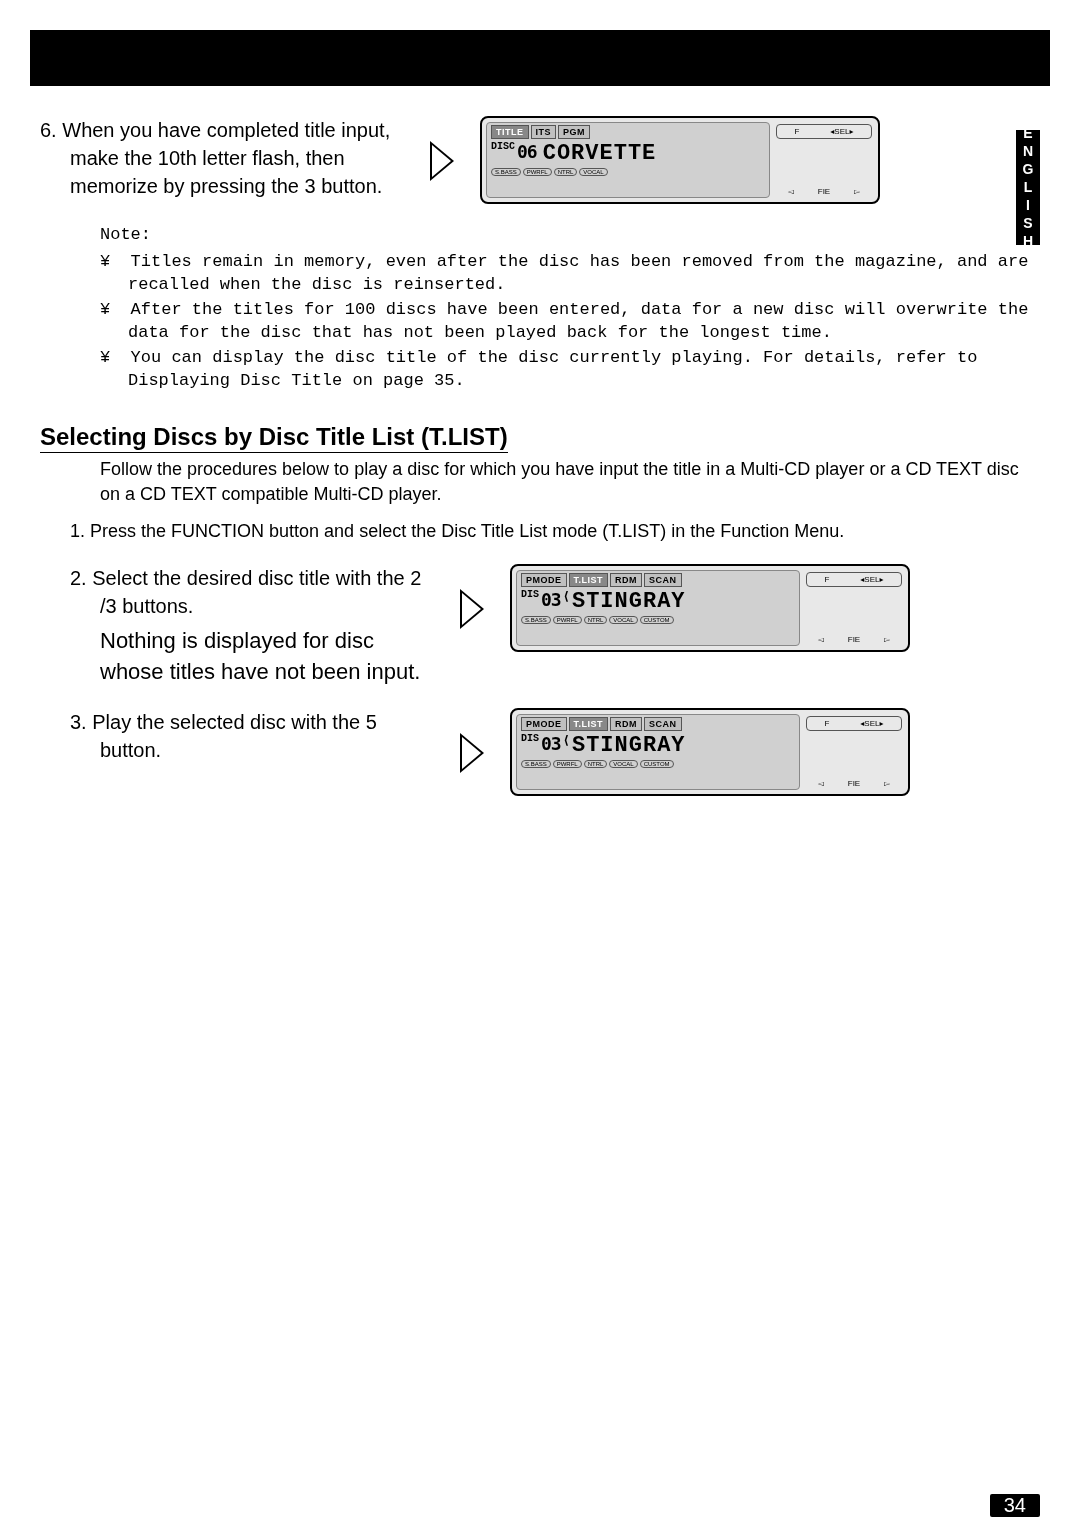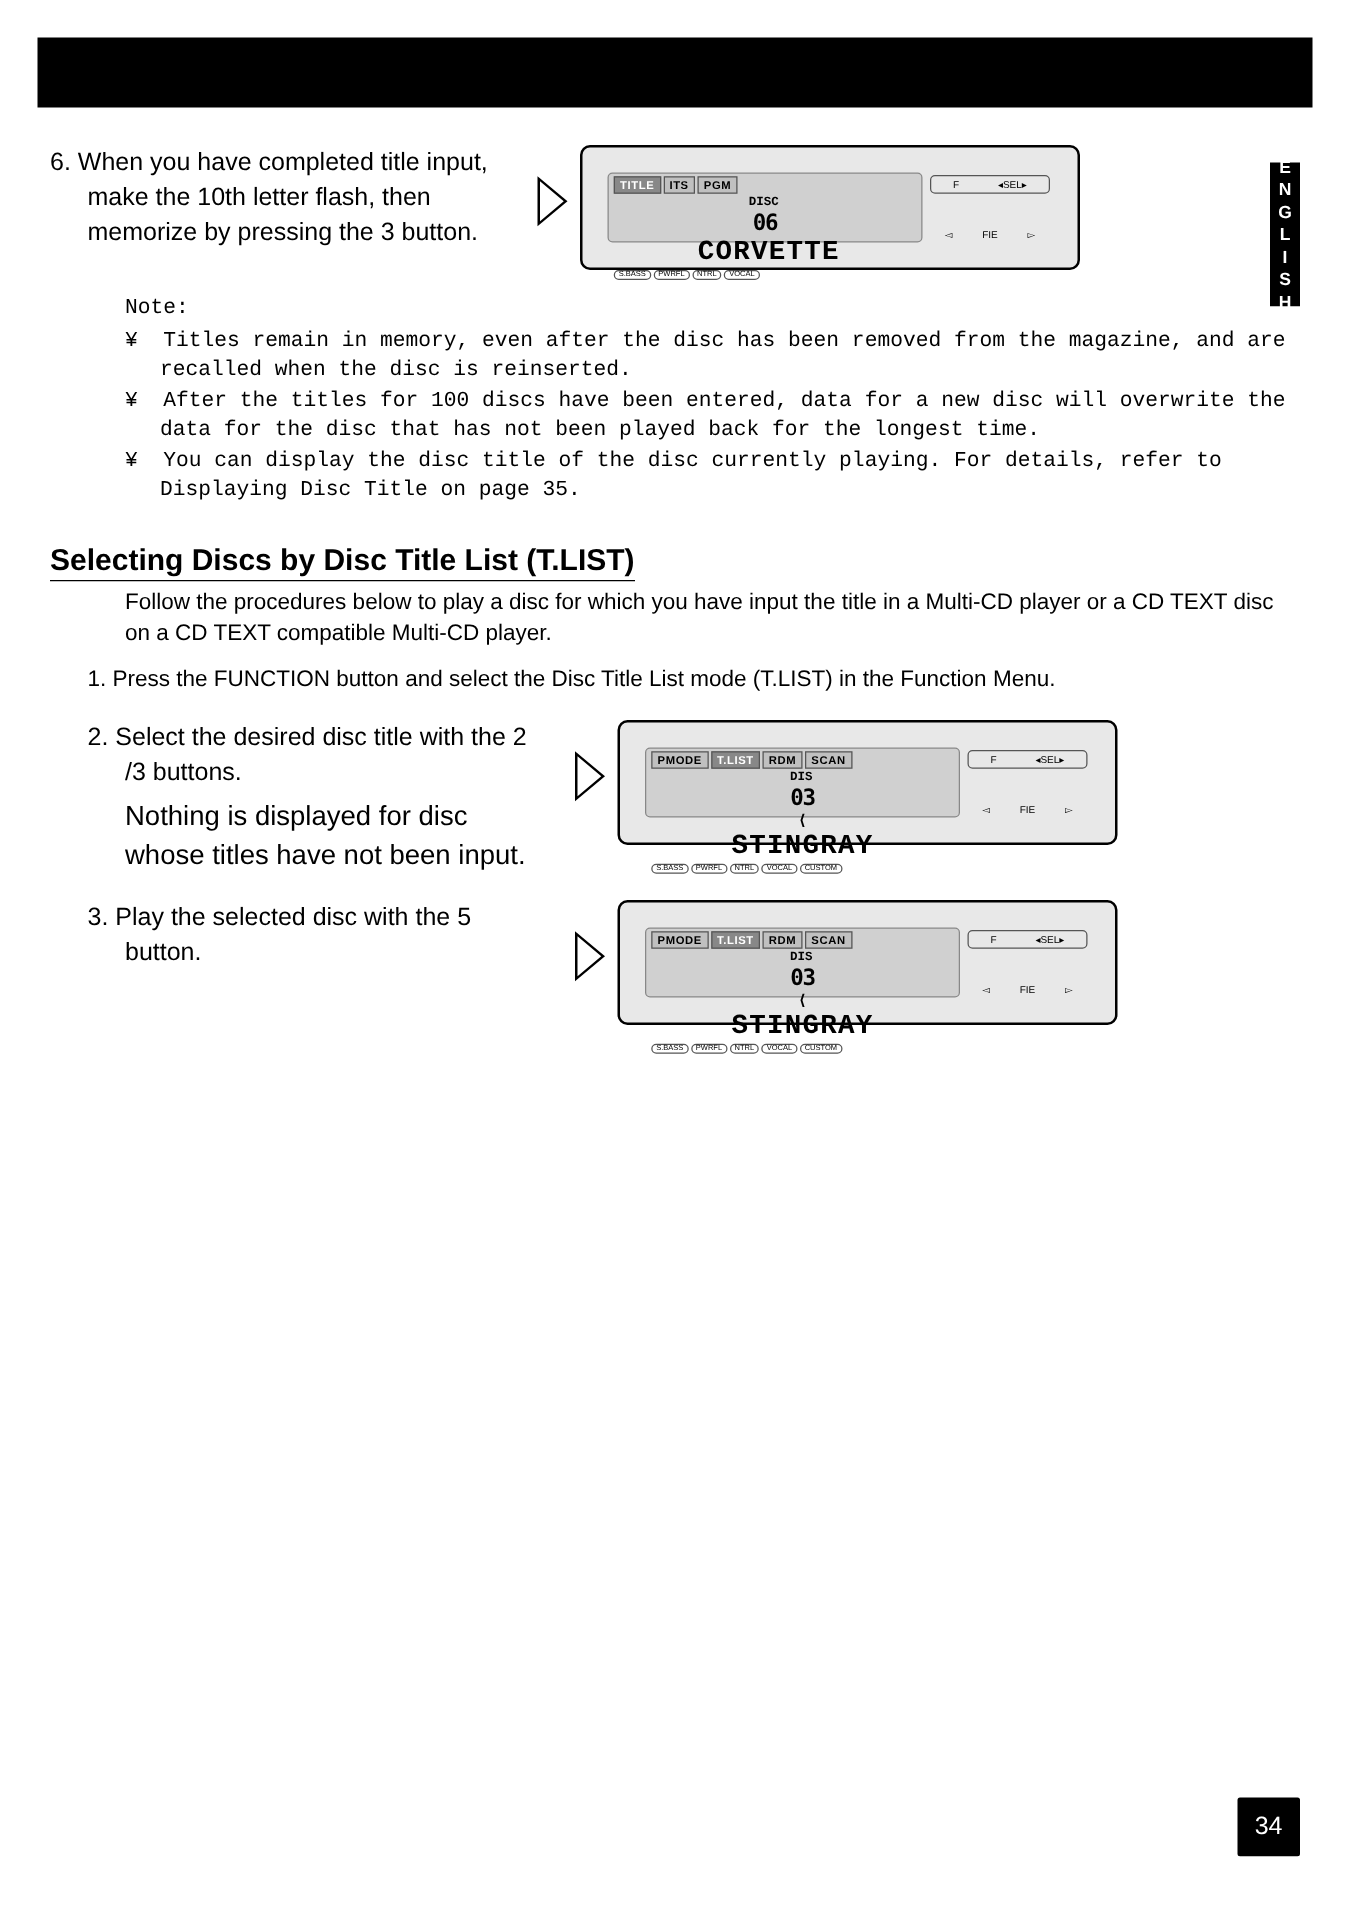--- a/index.html
+++ b/index.html
@@ -76,27 +76,28 @@
     left: -22px;
     top: -16px;
     width: 0;
     height: 0;
     border-top: 16px solid transparent;
     border-bottom: 16px solid transparent;
     border-left: 19px solid #fff;
   }
   .lcd {
     width: 400px;
-    height: 100px;
+    height: 88px;
     border: 2px solid #000;
     border-radius: 8px;
     background: #e8e8e8;
     position: relative;
     display: flex;
-    padding: 20px;
+    padding: 4px;
+    margin-left: 16px;
   }
   .lcd-main {
     flex: 1;
     border: 1px solid #888;
     border-radius: 4px;
     background: #d0d0d0;
     position: relative;
     padding: 2px 4px;
   }
   .lcd-side {
@@ -120,25 +121,24 @@
     background: #c0c0c0;
     font-weight: bold;
     letter-spacing: 0.5px;
   }
   .lcd-tab.dark {
     background: #888;
     color: #fff;
   }
   .lcd-content {
     display: flex;
-    align-items: center;
+    align-items: flex-start;
     font-family: 'Courier New', monospace;
     font-weight: bold;
     margin-top: 2px;
-    flex-direction: column;
   }
   .lcd-disc {
     font-size: 10px;
     margin-right: 2px;
   }
   .lcd-num {
     font-size: 18px;
     font-family: monospace;
     letter-spacing: -1px;
   }
@@ -205,25 +205,25 @@
   }
   .full-step {
     font-size: 18px;
     line-height: 1.4;
     margin: 0 0 20px 30px;
     padding-left: 30px;
     text-indent: -30px;
   }
   .page-num {
     position: absolute;
-    bottom: 48px;
+    bottom: 16px;
     right: 40px;
     background: #000;
     color: #fff;
-    padding: 12px 14px;
+    padding: 0 14px;
     font-size: 20px;
     border-radius: 2px;
   }
   .arrow-brackets {
     font-size: 12px;
     margin: 0 2px;
   }
 </style>
 </head>
 <body>

